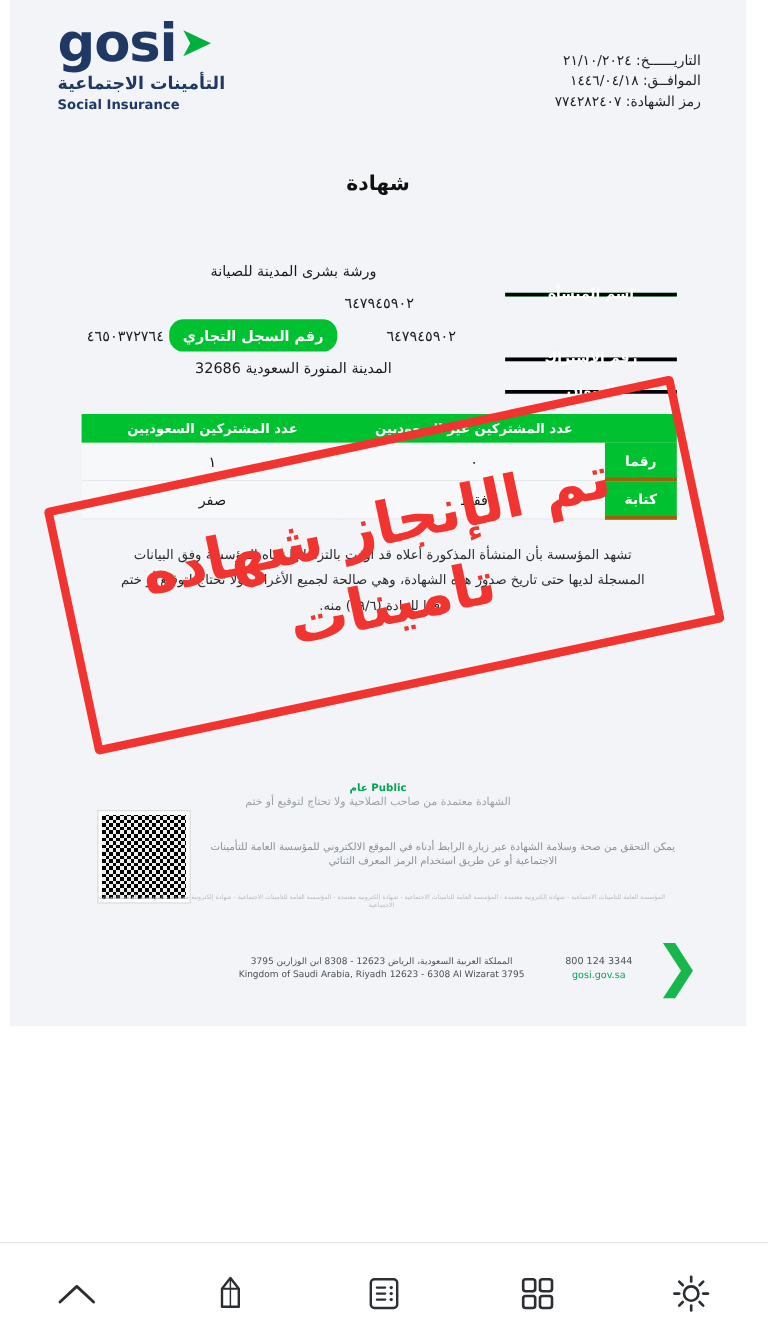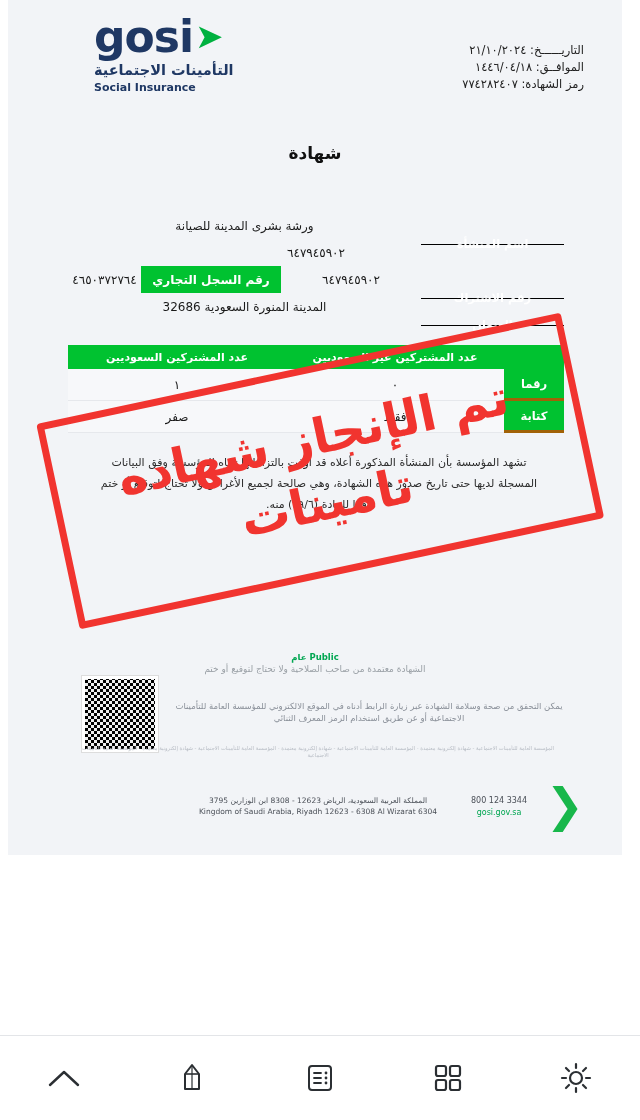--- a/index.html
+++ b/index.html
@@ -37,21 +37,20 @@
     width: 614px; height: 855px;
   }
 
   
   .logo {
     position: absolute;
     left: 40px;
     top: 14px;
     width: 190px;
     text-align: left;
-    margin-left: 46px;
   }
   .logo-word {
     font-family: "DejaVu Sans", sans-serif;
     font-size: 44px;
     font-weight: bold;
     color: #1f3864;
     letter-spacing: -1px;
     line-height: 46px;
     display: inline-block;
   }
@@ -121,21 +120,21 @@
   }
   .lbl {
     width: 143px;
     background: #00c230;
     color: #ffffff;
     font-weight: bold;
     font-size: 11.5px;
     display: flex;
     align-items: center;
     justify-content: center;
-    border-bottom: 1px solid #000000;
+    border-bottom: 3px solid #000000;
     margin-top: 32px;
   }
   .val {
     flex: 1;
     display: flex;
     align-items: center;
     justify-content: center;
     color: #1a1a1a;
     font-size: 12px;
   }
@@ -149,20 +148,21 @@
   }
   .val .mid-label {
     width: 140px;
     background: #00c230;
     color: #fff;
     font-weight: bold;
     align-self: stretch;
     display: flex;
     align-items: center;
     justify-content: center;
+    border-radius: 12px;
   }
   .val .right-part {
     flex: 1;
     text-align: center;
   }
 
   
   .subs {
     position: absolute;
     left: 60px;
@@ -461,21 +461,21 @@
 
       <div class="para">تشهد المؤسسة بأن المنشأة المذكورة أعلاه قد أوفت بالتزاماتها تجاه المؤسسة وفق البيانات المسجلة لديها حتى تاريخ صدور هذه الشهادة، وهي صالحة لجميع الأغراض ولا تحتاج لتوقيع أو ختم وفقا للمادة (١٩/٦) منه.</div>
 
       <div class="public-tag">Public عام</div>
       <div class="footer-note">الشهادة معتمدة من صاحب الصلاحية ولا تحتاج لتوقيع أو ختم</div>
       <div class="qr"></div>
       <div class="verify">يمكن التحقق من صحة وسلامة الشهادة عبر زيارة الرابط أدناه في الموقع الالكتروني للمؤسسة العامة للتأمينات الاجتماعية أو عن طريق استخدام الرمز المعرف الثنائي</div>
       <div class="microtext">المؤسسة العامة للتأمينات الاجتماعية - شهادة إلكترونية معتمدة - المؤسسة العامة للتأمينات الاجتماعية - شهادة إلكترونية معتمدة - المؤسسة العامة للتأمينات الاجتماعية - شهادة إلكترونية معتمدة - المؤسسة العامة للتأمينات الاجتماعية</div>
       <div class="addr-en">
         <div class="addr-ar">المملكة العربية السعودية، الرياض 12623 - 8308 ابن الوزارين 3795</div>
-        <div>Kingdom of Saudi Arabia, Riyadh 12623 - 6308 Al Wizarat 6304</div>
+        <div>Kingdom of Saudi Arabia, Riyadh 12623 - 6308 Al Wizarat 3795</div>
       </div>
       <div class="contact">
         <div>800 124 3344</div>
         <div class="web">gosi.gov.sa</div>
       </div>
       <div class="chev">❯</div>
 
       <div class="stamp">
         <div class="stamp-box"></div>
         <div class="stamp-text">تم الإنجاز شهاده تامينات</div>

